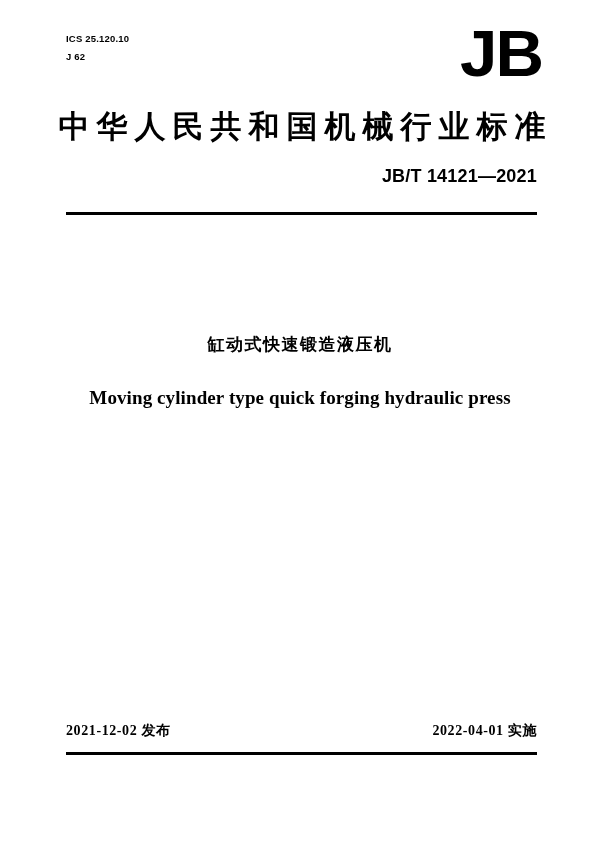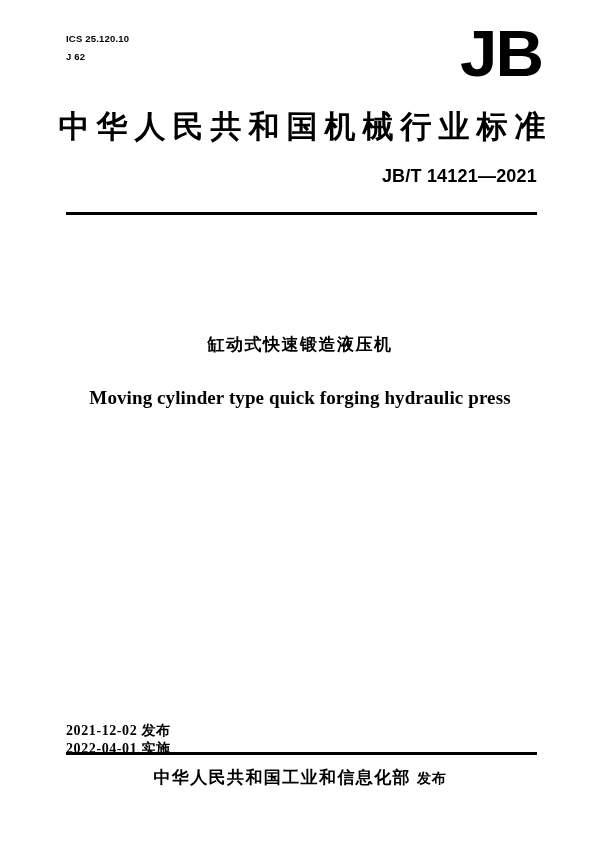--- a/index.html
+++ b/index.html
@@ -108,21 +108,20 @@
     position: absolute;
     left: 66px;
     right: 63px;
     top: 722px;
     display: flex;
     justify-content: space-between;
     font-family: "Liberation Serif", serif;
     font-weight: bold;
     font-size: 14px;
     letter-spacing: 0.6px;
-    flex-direction: column;
   }
 
   
   .rule-bottom {
     position: absolute;
     left: 66px;
     right: 63px;
     top: 752px;
     height: 3px;
     background: #000000;
@@ -167,17 +166,14 @@
   <div class="doc-title-cn">缸动式快速锻造液压机</div>
   <div class="doc-title-en">Moving cylinder type quick forging hydraulic press</div>
 
   <div class="dates">
     <div>2021-12-02 发布</div>
     <div>2022-04-01 实施</div>
   </div>
 
   <div class="rule-bottom"></div>
 
-  <div class="issuer">
-    <span>中华人民共和国工业和信息化部</span><span class="issuer-suffix">发布</span>
-  </div>
 
 </div>
 
 </body></html>

